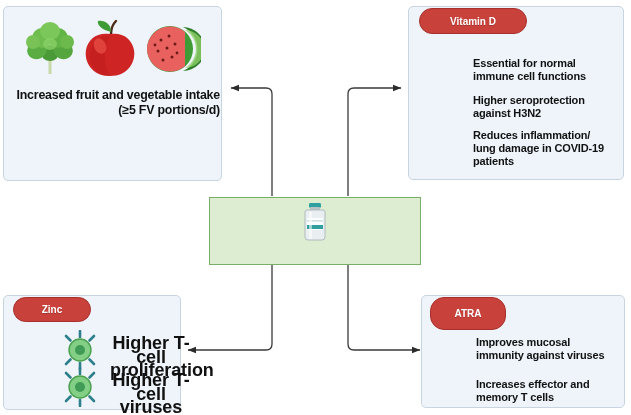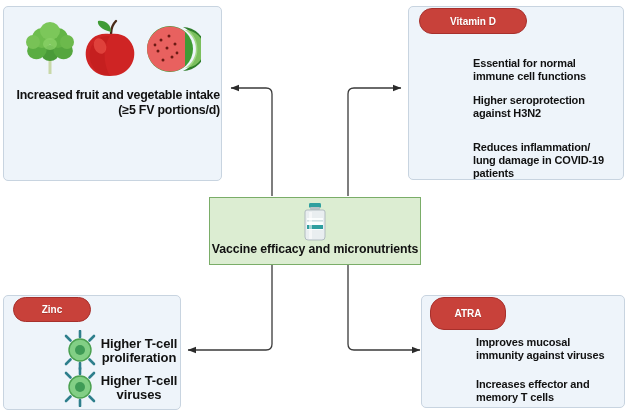--- a/index.html
+++ b/index.html
@@ -54,22 +54,22 @@
     position:absolute;
     font-size:12.4px;font-weight:bold;line-height:14.6px;text-align:right;
     letter-spacing:-0.2px;color:#111;
   }
   .p1-sub{
     position:absolute;
     font-size:11.8px;font-weight:bold;line-height:13.6px;color:#111;
     letter-spacing:-0.1px;
   }
   .zinc-item{
-    position:absolute;font-size:13px;font-weight:bold;line-height:13.6px;
-    text-align:center;color:#111;letter-spacing:-0.1px;
+    position:absolute;font-size:18px;font-weight:bold;line-height:13.6px;
+    text-align:center;color:#111;letter-spacing:-0.1px;margin-left:12px;
   }
   .icon-wrap{position:absolute;}
 </style>
 </head>
 <body>
 
 <div class="canvas">
 
   <svg class="wires" viewBox="0 0 631 415">
     <defs>
@@ -161,39 +161,38 @@
   </div>
 
   <div class="item" style="left:473px;top:57px;width:150px;">
     <span>Essential for normal</span><br>
     <span>immune cell functions</span>
   </div>
   <div class="item" style="left:473px;top:94px;width:150px;">
     <span>Higher seroprotection</span><br>
     <span>against H3N2</span>
   </div>
-  <div class="item" style="left:473px;top:129px;width:152px;margin-top:12px;">
+  <div class="item" style="left:473px;top:129px;width:152px;">
     <span>Reduces inflammation/</span><br>
     <span>lung damage in COVID-19</span><br>
     <span>patients</span>
   </div>
 
   <div class="center-box" style="left:209px;top:197px;width:212px;height:68px;">
     <div class="icon-wrap" style="left:88px;top:3px;">
       <svg width="34" height="42" viewBox="0 0 34 42">
         <rect x="11" y="2" width="12" height="5" rx="1.4" fill="#2f9f9f"></rect>
         <rect x="12" y="6" width="10" height="3" rx="1" fill="#b9c3c6"></rect>
         <path d="M9,9 h16 a2,2 0 0,1 2,2 v25 a3,3 0 0,1 -3,3 h-14 a3,3 0 0,1 -3,-3 v-25 a2,2 0 0,1 2,-2 z" fill="#e9eef0" stroke="#aab6bb" stroke-width="0.9"></path>
         <rect x="9" y="17" width="16" height="12" fill="#fbfdfd" opacity=".95"></rect>
         <rect x="9" y="24" width="16" height="4" fill="#2f9f9f"></rect>
         <rect x="9" y="19" width="16" height="1.6" fill="#cfe0e2"></rect>
         <rect x="11" y="11" width="3" height="27" fill="#ffffff" opacity=".55"></rect>
       </svg>
     </div>
-    <div class="center-label">Vaccine efficacy and micronutrients</div>
   </div>
 
   <div class="panel" style="left:3px;top:295px;width:178px;height:115px;">
   </div>
   <div class="badge" style="left:13px;top:297px;width:78px;height:25px;">
     <span>Zinc</span>
   </div>
 
   <div class="icon-wrap" style="left:60px;top:330px;">
     <svg width="40" height="40" viewBox="0 0 40 40">

